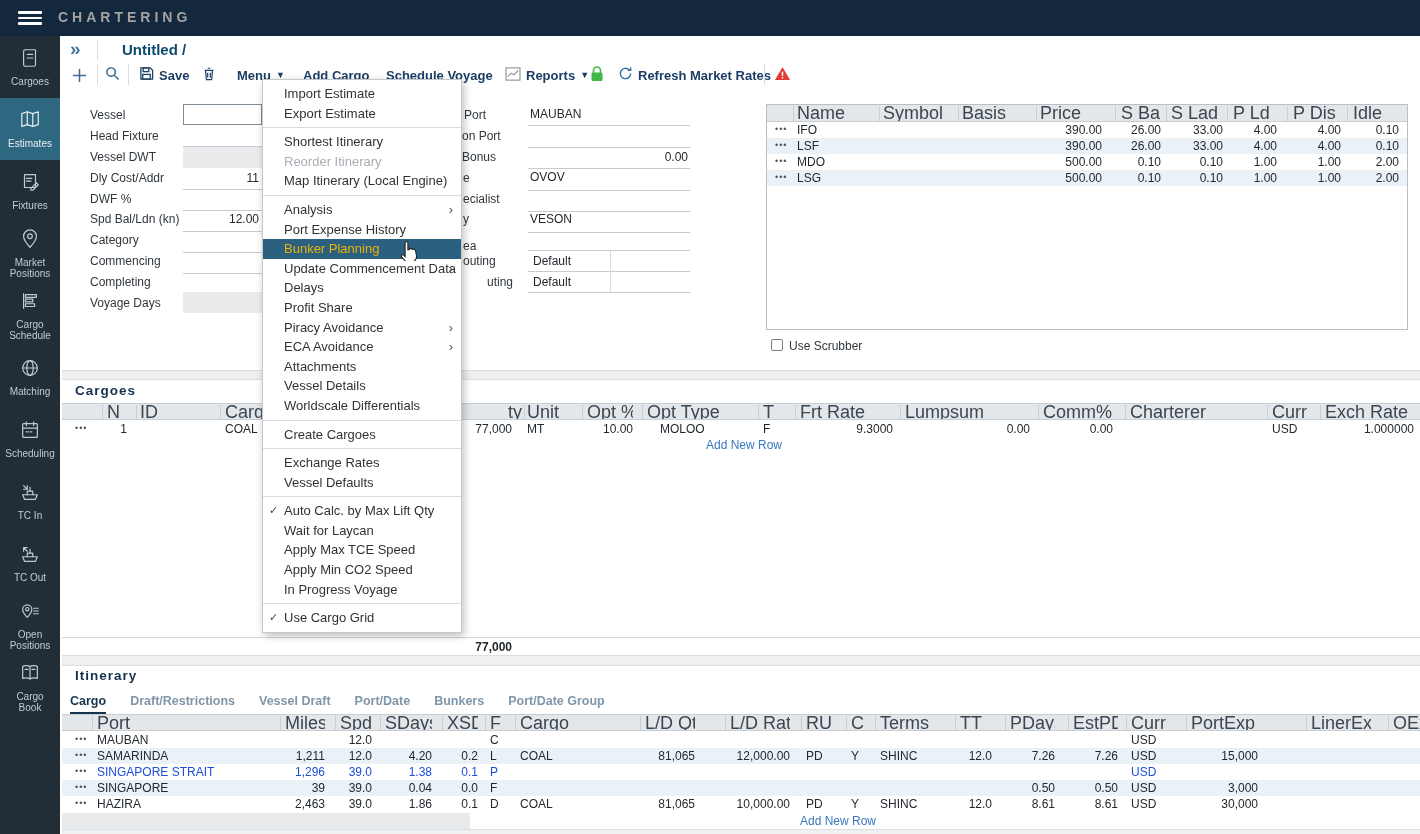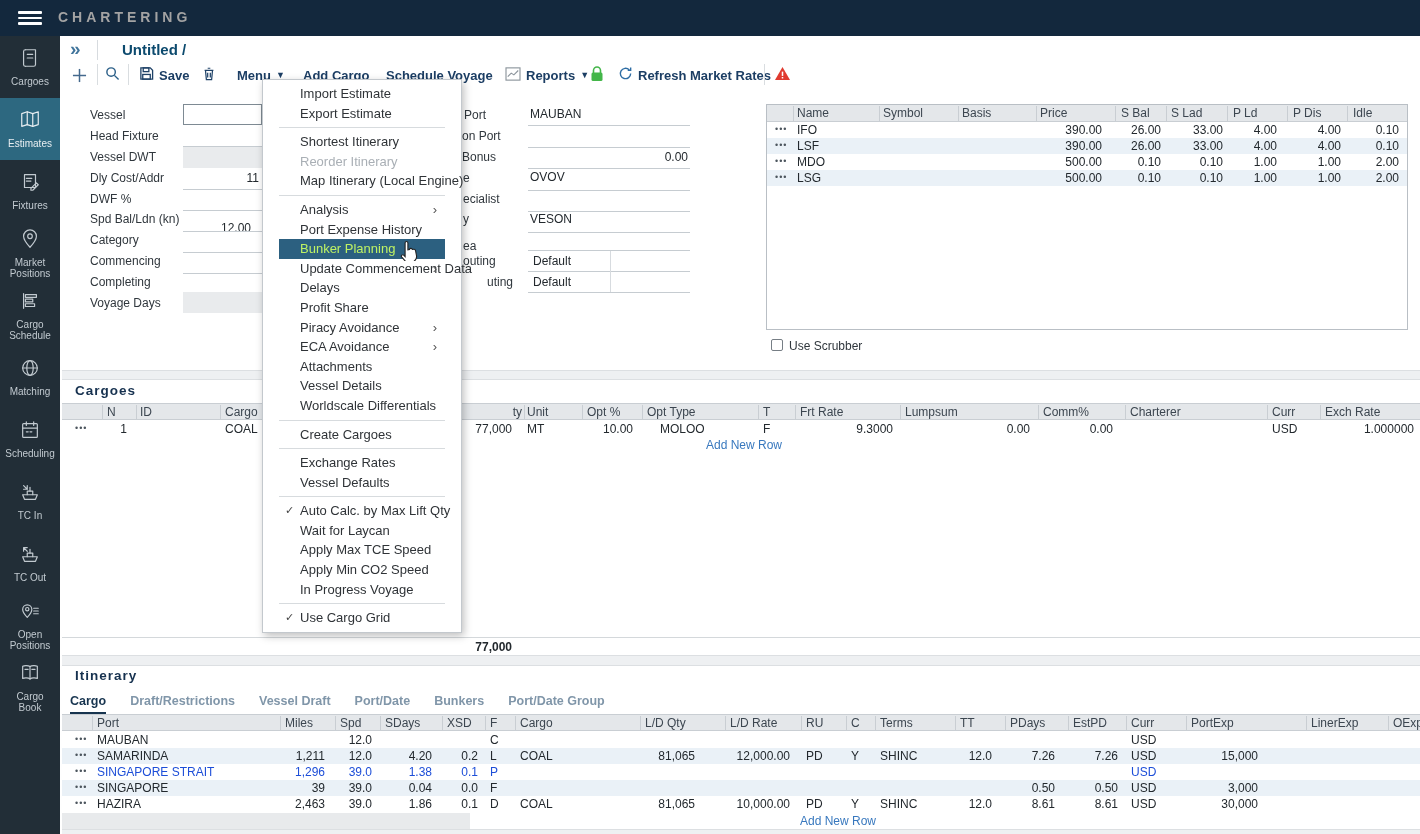--- a/index.html
+++ b/index.html
@@ -30,21 +30,21 @@
   .tbdiv{position:absolute;top:2px;width:1px;height:21px;background:#d9dde0;}
   
   .flabel{position:absolute;font-size:12px;color:#30373d;white-space:nowrap;}
   .funder{position:absolute;height:1px;background:#c6ccd1;}
   .fgray{position:absolute;background:#e9ebed;}
   .fvalue{position:absolute;font-size:12px;color:#23292e;white-space:nowrap;}
   .r{text-align:right;}
   .vessel-box{position:absolute;border:1px solid #7e8a93;background:#fff;}
   
   .gridhead{position:absolute;background:#e4e7ea;border-top:1px solid #c9ced3;border-bottom:1px solid #c9ced3;}
-  .hcell{position:absolute;top:0;height:100%;line-height:16px;font-size:12px;color:#3c4650;white-space:nowrap;overflow:hidden;}
+  .hcell{position:absolute;top:0;height:100%;line-height:16px;font-size:18px;color:#3c4650;white-space:nowrap;overflow:hidden;}
   .hsep{position:absolute;top:1px;width:1px;height:15px;background:#c9ced3;}
   .grow{position:absolute;height:16px;}
   .grow.alt{background:#eaf1f7;}
   .cell{position:absolute;top:0;height:16px;line-height:16px;font-size:12px;color:#23292e;white-space:nowrap;overflow:hidden;}
   .muted .cell{color:#1d4ed8;}
   .dots{position:absolute;left:8px;top:0;height:16px;line-height:15px;font-size:9px;letter-spacing:1px;color:#4d565e;cursor:pointer;}
   .link{color:#3878be;cursor:pointer;font-size:12px;}
   .band{position:absolute;left:62px;width:1358px;background:#eef0f2;border-top:1px solid #dcdfe2;border-bottom:1px solid #dcdfe2;}
   .section-title{position:absolute;font-size:13.5px;font-weight:bold;letter-spacing:1px;color:#16314f;}
   
@@ -65,26 +65,26 @@
   .i-ru{left:744px;width:30px}.i-c{left:789px;width:20px}.i-terms{left:818px;width:62px}
   .i-tt{left:898px;width:32px}.i-pdays{left:948px;width:45px}.i-estpd{left:1011px;width:45px}
   .i-curr{left:1069px;width:40px}.i-portexp{left:1129px;width:67px}.i-liner{left:1249px;width:60px}
   .i-oexp{left:1331px;width:60px}
   
   .tabs{position:absolute;left:70px;top:694px;display:flex;gap:24px;font-size:12.5px;font-weight:bold;}
   .tab{color:#8096a9;cursor:pointer;padding-bottom:4px;}
   .tab.active{color:#17344f;border-bottom:3px solid #17344f;}
   
   .menu{position:absolute;left:262px;top:79px;width:200px;background:#fff;border:1px solid #c3c8cd;
-    box-shadow:2px 3px 8px rgba(0,0,0,.25);z-index:50;padding:4px 16px;}
+    box-shadow:2px 3px 8px rgba(0,0,0,.25);z-index:50;padding:4px 0;}
   .mi{position:relative;height:19.6px;line-height:19.6px;padding-left:21px;padding-right:8px;font-size:13px;color:#2f3337;cursor:pointer;white-space:nowrap;}
   .mi .sub{position:absolute;right:8px;top:0;font-size:13px;color:#555;}
   .mi .chk{position:absolute;left:6px;top:0;font-size:11px;color:#444;}
   .mi.disabled{color:#a9afb5;cursor:default;}
-  .mi.hl{background:#2c6080;color:#bef264;}
+  .mi.hl{background:#2c6080;color:#eab308;}
   .msep{border-top:1px solid #d7dbde;margin:4px 0;}
   .checkbox{position:absolute;width:12px;height:12px;border:1px solid #767e85;background:#fff;border-radius:2px;cursor:pointer;}
   .cursor-hand{position:absolute;z-index:60;}
 </style>
 </head>
 <body>
 
 <div id="screen">
 
   <div class="topbar">
@@ -286,21 +286,21 @@
   <div class="flabel" style="left:90px;top:254px;">Commencing</div>
   <div class="flabel" style="left:90px;top:275px;">Completing</div>
   <div class="flabel" style="left:90px;top:296px;">Voyage Days</div>
 
   <div class="vessel-box" style="left:183px;top:104px;width:79px;height:21px;"></div>
   <div class="funder" style="left:183px;top:146px;width:79px;"></div>
   <div class="fgray" style="left:183px;top:147px;width:79px;height:21px;"></div>
   <div class="fvalue r" style="left:183px;top:171px;width:76px;">11</div>
   <div class="funder" style="left:183px;top:189px;width:79px;"></div>
   <div class="funder" style="left:183px;top:210px;width:79px;"></div>
-  <div class="fvalue r" style="left:175px;top:212px;width:76px;margin-top:9px;">12.00</div>
+  <div class="fvalue r" style="left:183px;top:212px;width:76px;">12.00</div>
   <div class="funder" style="left:183px;top:231px;width:79px;"></div>
   <div class="funder" style="left:183px;top:252px;width:79px;"></div>
   <div class="funder" style="left:183px;top:273px;width:79px;"></div>
   <div class="funder" style="left:183px;top:295px;width:79px;"></div>
   <div class="fgray" style="left:183px;top:292px;width:79px;height:21px;"></div>
 
   <div class="flabel" style="left:464px;top:108px;">Port</div>
   <div class="flabel" style="left:462px;top:129px;">on Port</div>
   <div class="flabel" style="left:462px;top:150px;">Bonus</div>
   <div class="flabel" style="left:463px;top:171px;">e</div>

